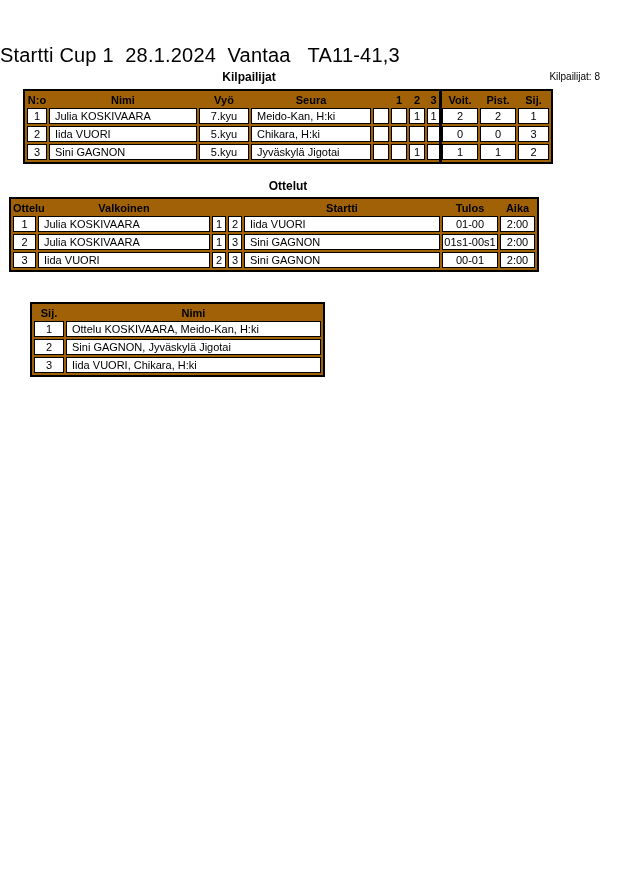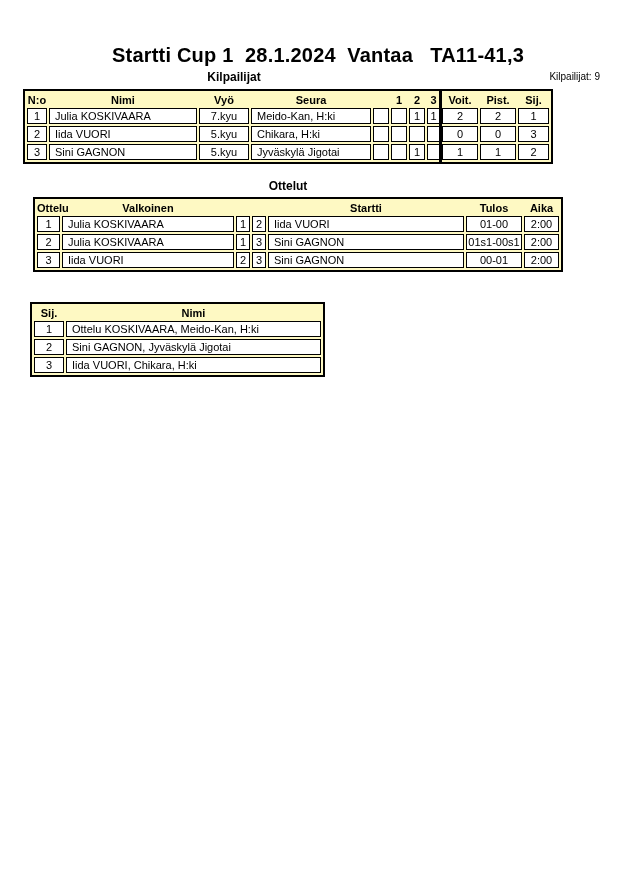--- a/index.html
+++ b/index.html
@@ -3,40 +3,40 @@
 <meta charset="utf-8">
 <style>
   html,body { margin:0; padding:0; background:#ffffff; }
   .page {
     position:relative; width:630px; height:891px; background:#ffffff;
     font-family:"Liberation Sans","DejaVu Sans",sans-serif; color:#000;
     overflow:hidden;
   }
   .title {
     position:absolute; top:44px; left:0; width:524px;
-    text-align:right; font-size:20px; font-weight:bold;
+    text-align:left; font-size:20px; font-weight:normal;
     white-space:pre; letter-spacing:0.2px;
   }
   .section-heading {
     position:absolute; font-size:12px; font-weight:bold; text-align:center;
   }
-  #h-kilpailijat { top:70px; left:0; width:468px; }
+  #h-kilpailijat { top:70px; left:0; width:468px;padding-left:15px; }
   #h-ottelut    { top:179px; left:23px; width:530px; }
   #h-tulokset   { top:286px; left:30px; width:295px; }
   .count-label {
     position:absolute; top:71px; left:440px; width:160px;
     text-align:right; font-size:10px;
   }
   .tbl-wrap { position:absolute; }
   #w1 { top:89px;  left:23px; width:530px; }
-  #w2 { top:197px; left:33px; width:530px; }
+  #w2 { top:197px; left:9px; width:530px; }
   #w3 { top:302px; left:30px; width:295px; }
   table {
     border-collapse:separate; border-spacing:2px;
-    border:2px solid #000; table-layout:fixed; background:#fef9c3;
+    border:2px solid #000; table-layout:fixed; background:#a16207;
   }
   #t1,#t2 { width:530px; }
   #t3 { width:295px; }
   th {
     font-size:11px; font-weight:bold; padding:0; height:13px;
     text-align:center; vertical-align:middle; white-space:nowrap; overflow:visible;
   }
   td {
     font-size:11px; border:1px solid #000; padding:0 0; height:14px;
     vertical-align:middle; white-space:nowrap; overflow:hidden; background:#fff;
@@ -49,21 +49,21 @@
   }
 </style>
 </head>
 <body>
 
 <div class="page">
 
   <div class="title">Startti Cup 1  28.1.2024  Vantaa   TA11-41,3</div>
 
   <div class="section-heading" id="h-kilpailijat">Kilpailijat</div>
-  <div class="count-label">Kilpailijat: 9</div>
+  <div class="count-label">Kilpailijat: 8</div>
 
   <div class="tbl-wrap" id="w1">
     <table id="t1">
       <colgroup>
         <col style="width:20px">
           <col style="width:148px">
           <col style="width:50px">
           <col style="width:120px">
         <col style="width:16px">
           <col style="width:16px">

